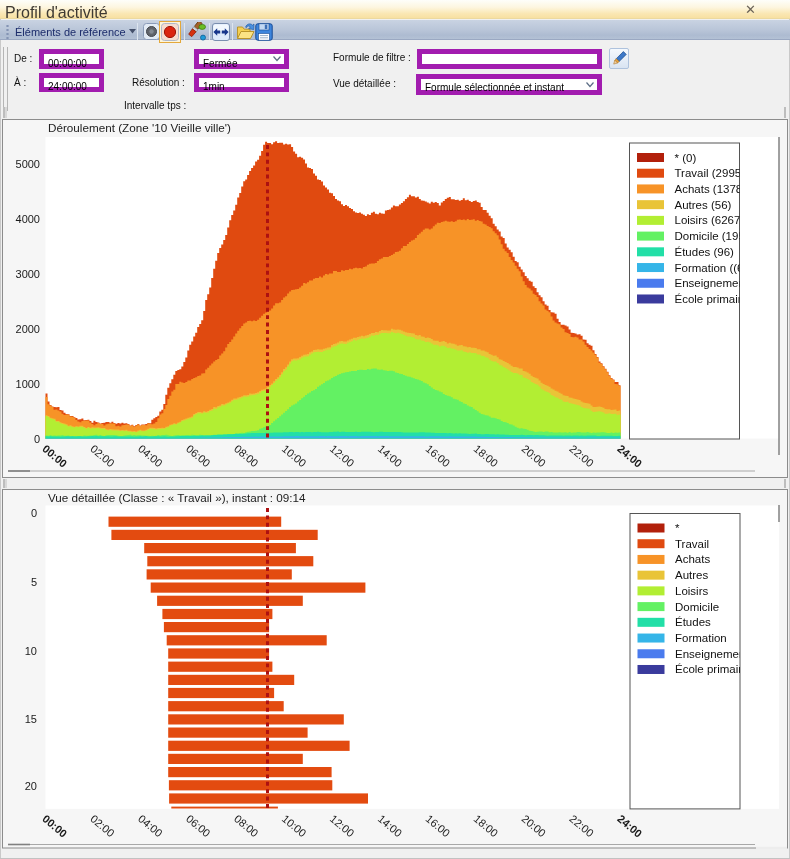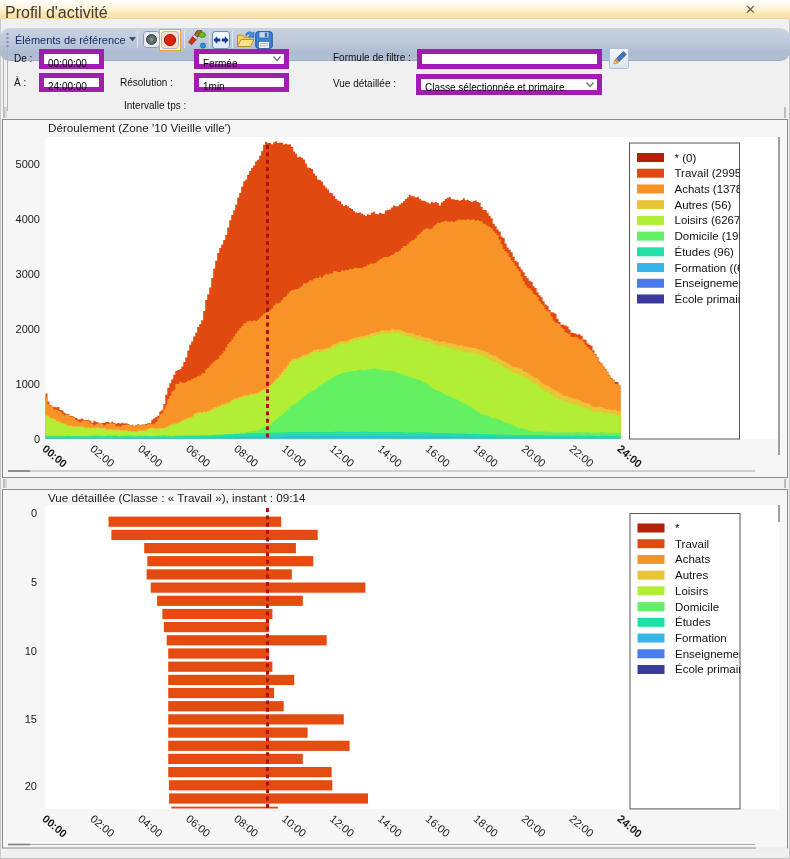--- a/index.html
+++ b/index.html
@@ -3,23 +3,23 @@
 <style>
 * { margin:0; padding:0; box-sizing:border-box; }
 html,body { width:790px; height:859px; overflow:hidden; }
 body { font-family:"Liberation Sans", sans-serif; position:relative; background:#f0f0f0; }
 .abs { position:absolute; }
 #titlebar { position:absolute; left:0; top:0; width:790px; height:19px;
   background:linear-gradient(#fefefa 0%, #fdf6e0 40%, #fae7b4 75%, #f8e0a2 100%);
   border-bottom:1px solid #ecd9a0; }
 #titlebar .t { position:absolute; left:5px; top:4px; font-size:16px; color:#3f3a33; }
 #titlebar .x { position:absolute; left:745px; top:2px; font-size:13px; color:#6a6257; }
-#toolbar { position:absolute; left:0; top:28px; width:790px; height:33px;
+#toolbar { position:absolute; left:0; top:20px; width:790px; height:20px;
   background:linear-gradient(#c9d3e2 0%, #bac6d9 50%, #adbbd1 80%, #b3c1d5 100%);
-  border-bottom:1px solid #9aa8c2;border-radius:10px; }
+  border-bottom:1px solid #9aa8c2; }
 .grip { position:absolute; width:3px; background-image:radial-gradient(circle, #8494b4 1px, transparent 1.3px);
   background-size:3px 4px; }
 #tbtext { position:absolute; left:15px; top:5.5px; font-size:11px; color:#1c2c6b; }
 .tsep { position:absolute; top:3px; width:1px; height:17px; background:#93a3bf; border-right:1px solid #dde5ef; }
 .lbl { position:absolute; font-size:10px; color:#111; }
 .inp { position:absolute; background:#fff; border:5px solid #a21caf; font-size:10px; color:#000;
   padding-left:4px; padding-top:3.5px; }
 .chev { position:absolute; width:9px; height:6px; }
 svg text { font-family:"Liberation Sans", sans-serif; }
 </style></head>
@@ -84,35 +84,35 @@
 <div class="abs" style="left:3px; top:47px; width:5px; height:64px; border-left:1px solid #b5b5b5; border-right:1px solid #b5b5b5;"></div>
 <span class="lbl" style="left:14px; top:53px;">De :</span>
 <div class="inp" style="left:39px; top:49px; width:65px; height:19.5px;">00:00:00</div>
 <span class="lbl" style="left:14px; top:76.5px;">À :</span>
 <div class="inp" style="left:39px; top:72.5px; width:65px; height:19.5px;">24:00:00</div>
 <span class="lbl" style="left:124px; top:53px;margin-top:47px;">Intervalle tps :</span>
 <div class="inp" style="left:194px; top:49px; width:95px; height:19.5px;">Fermée</div>
 <svg class="chev" style="left:273px; top:56px;">
     <path d="M0.5 0.5 L4 4.5 L7.5 0.5" stroke="#5d6e86" fill="none" stroke-width="1.2"></path>
   </svg>
-<span class="lbl" style="left:120px; top:76.5px;text-align:right;">Résolution :</span>
+<span class="lbl" style="left:132px; top:76.5px;text-align:right;">Résolution :</span>
 <div class="inp" style="left:194px; top:72.5px; width:95px; height:19.5px;">1min</div>
 <span class="lbl" style="left:333px; top:52px;">Formule de filtre :</span>
 <div class="inp" style="left:417px; top:48.5px; width:185px; height:20px;"></div>
 <div class="abs" style="left:609px; top:48px; width:20px; height:21px; border:1px solid #aec2dd; border-radius:2px; background:linear-gradient(#f5f9fd, #d9e4f2);">
   <svg width="18" height="19">
       <g transform="rotate(45 9 9.5)">
         <rect x="7.2" y="1.5" width="4" height="10" fill="#3c78c8" stroke="#1d4e90" stroke-width="0.7"></rect>
         <rect x="7.2" y="11.5" width="4" height="2.2" fill="#e8a13c" stroke="#a96f1b" stroke-width="0.5"></rect>
         <path d="M7.2 13.7 L11.2 13.7 L9.2 17.2 Z" fill="#f0cfa0" stroke="#a96f1b" stroke-width="0.5"></path>
       </g>
     </svg>
 </div>
 <span class="lbl" style="left:333px; top:78px;">Vue détaillée :</span>
-<div class="inp" style="left:416px; top:73.5px; width:186px; height:21px;">Classe sélectionnée et primaire</div>
+<div class="inp" style="left:416px; top:73.5px; width:186px; height:21px;">Formule sélectionnée et instant</div>
 <svg class="chev" style="left:586px; top:81.5px;">
     <path d="M0.5 0.5 L4 4.5 L7.5 0.5" stroke="#5d6e86" fill="none" stroke-width="1.2"></path>
   </svg>
 
 <div class="abs" style="left:3px; top:107px; width:2px; height:11px; border-left:2px solid #bdbdbd; border-right:2px solid #d8d8d8;"></div>
 <div class="abs" style="left:784px; top:107px; width:2px; height:11px; background:#bdbdbd;"></div>
 <div class="abs" style="left:3px; top:479px; width:2px; height:9px; border-left:2px solid #bdbdbd; border-right:2px solid #d8d8d8;"></div>
 <div class="abs" style="left:784px; top:479px; width:2px; height:9px; background:#bdbdbd;"></div>
 
 <svg class="abs" style="left:0; top:0;" width="790" height="859">

